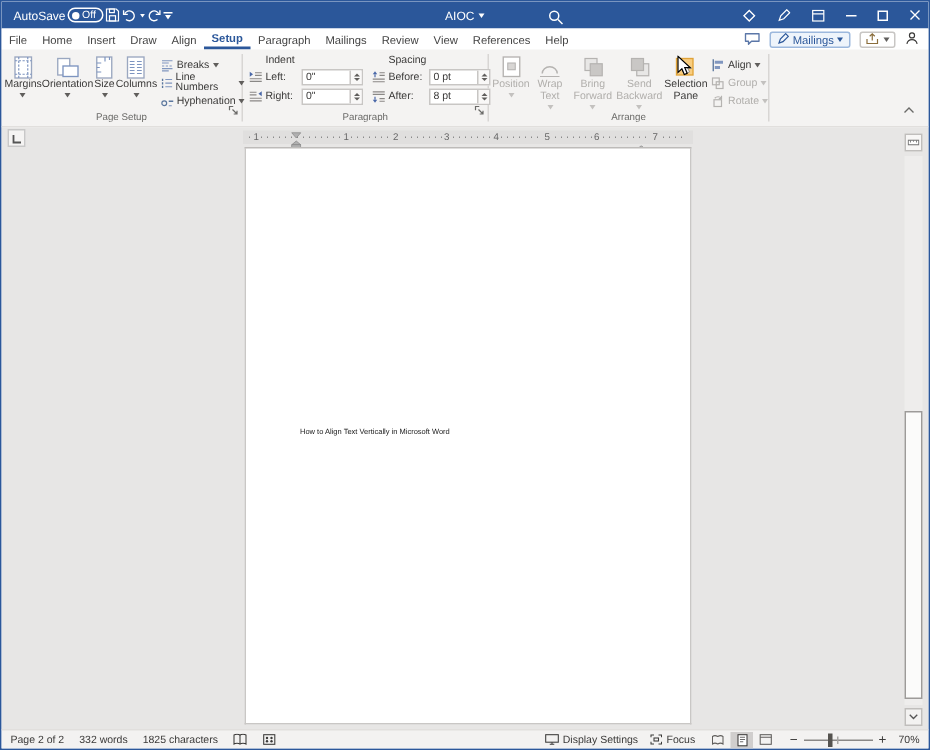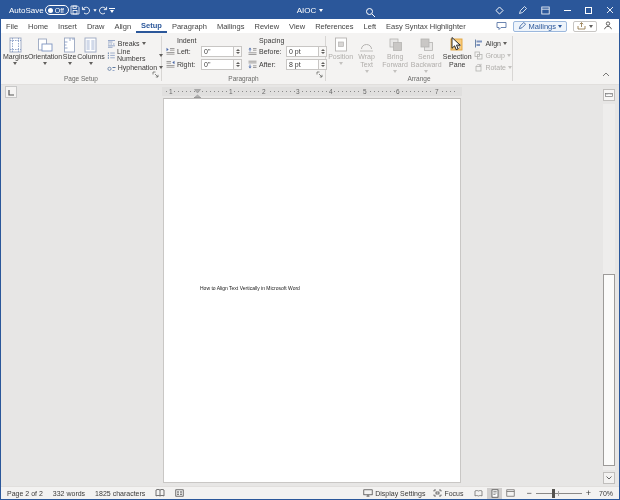--- a/index.html
+++ b/index.html
@@ -169,22 +169,21 @@
     <span class="rtab">Home</span>
     <span class="rtab">Insert</span>
     <span class="rtab">Draw</span>
     <span class="rtab">Align</span>
     <span class="rtab active">Setup</span>
     <span class="rtab">Paragraph</span>
     <span class="rtab">Mailings</span>
     <span class="rtab">Review</span>
     <span class="rtab">View</span>
     <span class="rtab">References</span>
-    <span class="rtab">Left</span>
-    <span class="rtab">Easy Syntax Highlighter</span>
+    <span class="rtab">Help</span>
     <div class="tabrow-right">
       <span>
         <svg width="11" height="9" viewBox="0 0 11 9">
             <path d="M1 1.5h9v5h-5l-2 2v-2H1z" fill="none" stroke="#5b77a8" stroke-width="0.9" stroke-linejoin="round"></path>
           </svg>
       </span>
       <span class="editing-btn">
         <svg width="8" height="8" viewBox="0 0 9 9">
             <path d="M1.5 7.5l1-3 4-4 2 2-4 4z" fill="none" stroke="#2b579a" stroke-width="0.9"></path>
           </svg>

